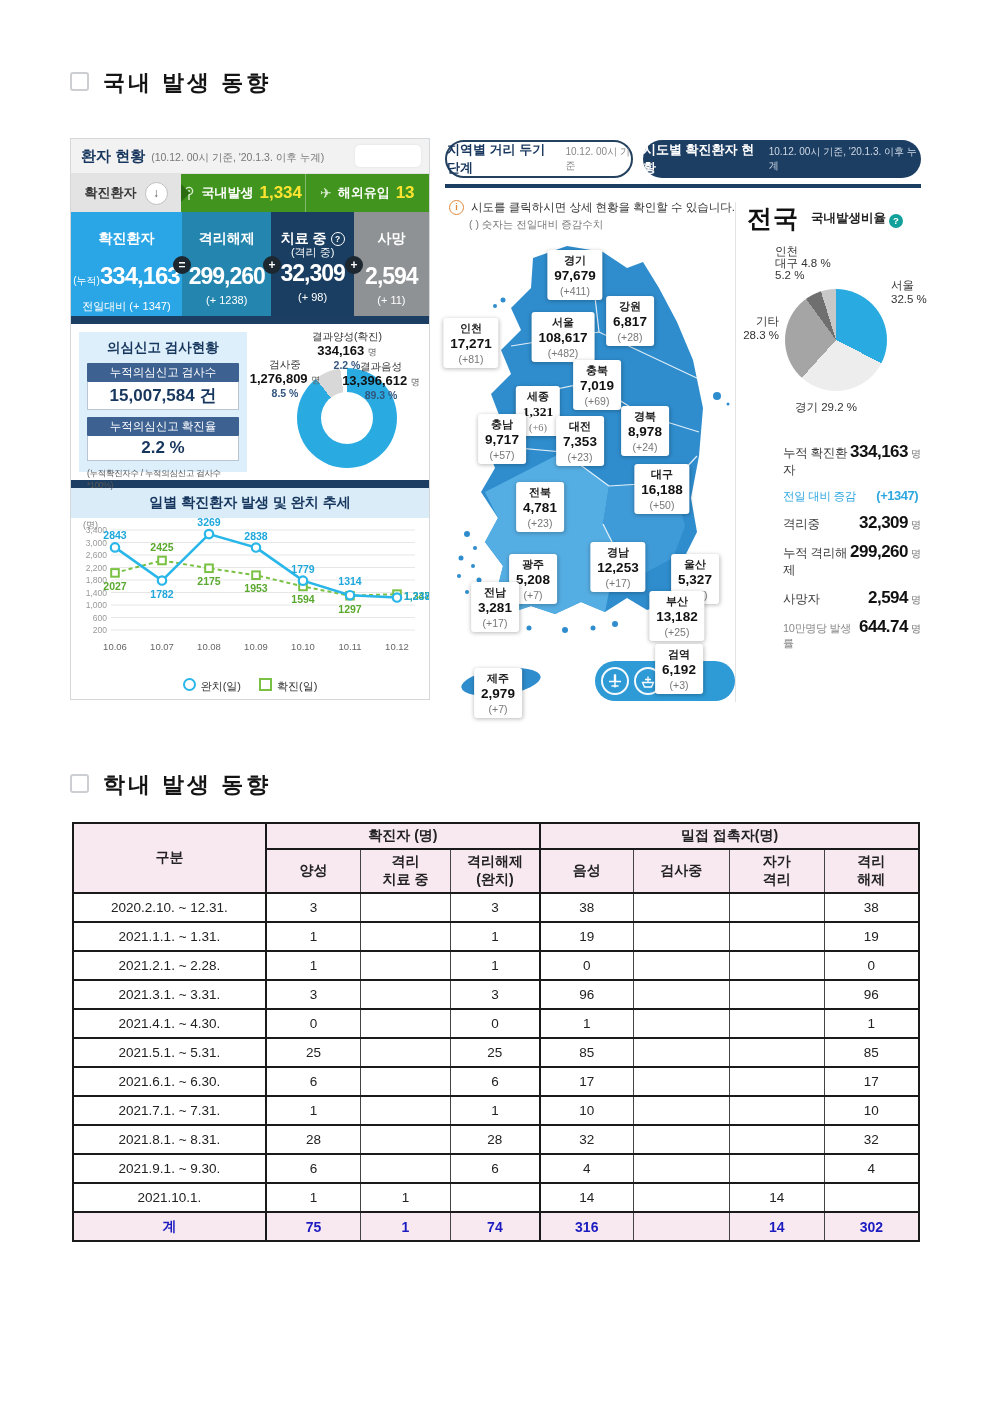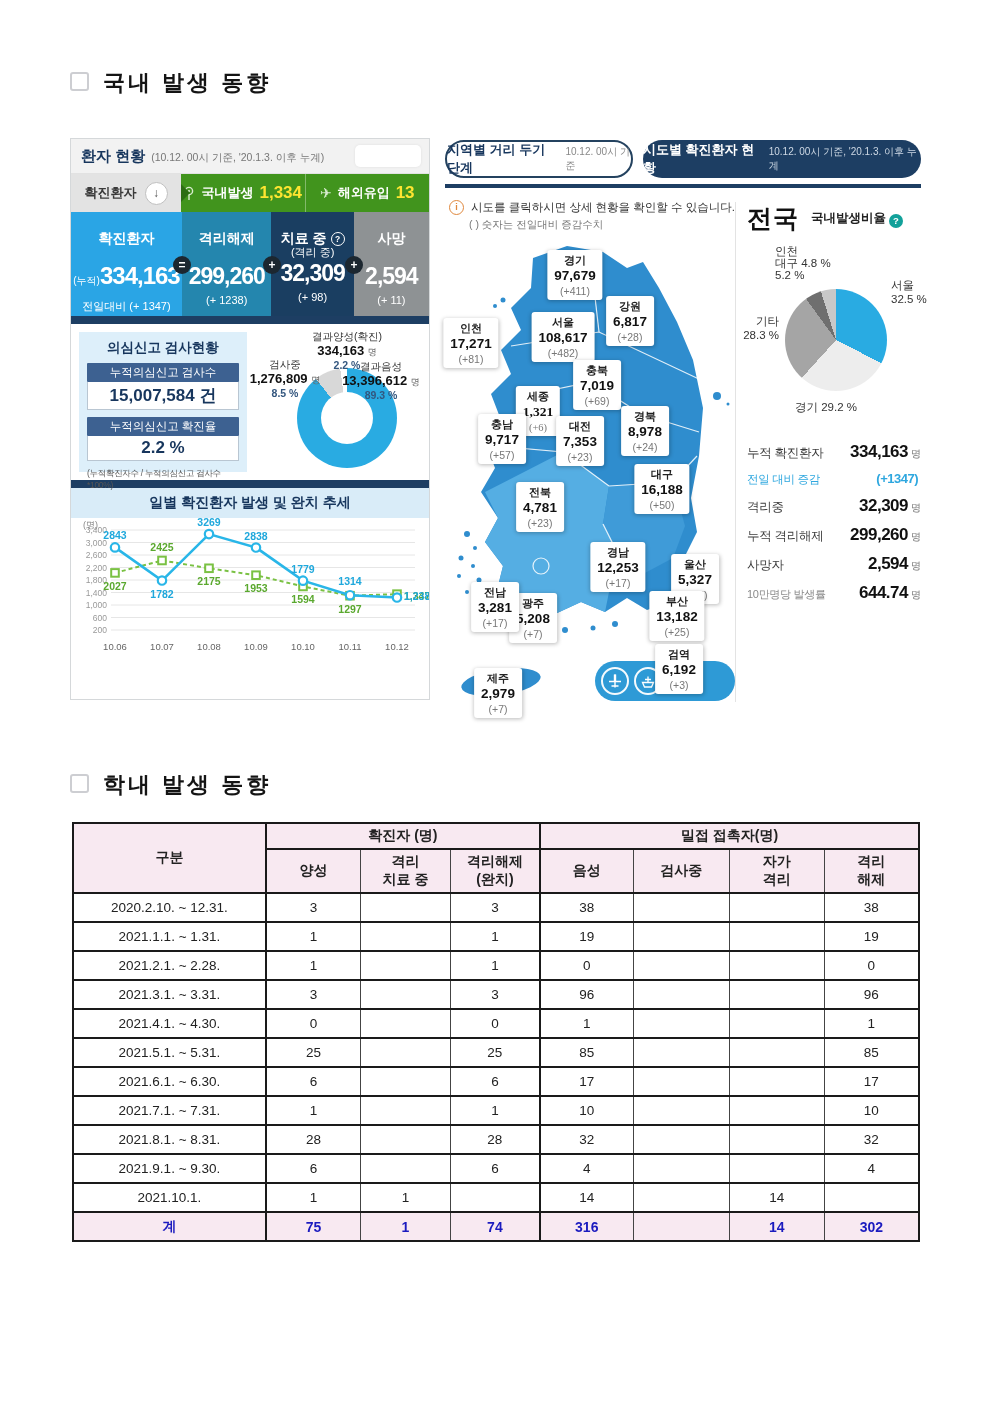--- a/index.html
+++ b/index.html
@@ -97,21 +97,21 @@
   .nat-head{display:flex;align-items:center;gap:12px;}
   .nat-title{font-size:25px;font-weight:900;color:#111;letter-spacing:1px;}
   .nat-sub{font-size:12.5px;font-weight:bold;color:#222;}
   .nq{display:inline-block;width:14px;height:14px;border-radius:50%;background:#12a19a;color:#fff;font-size:9.5px;line-height:14px;text-align:center;font-weight:bold;margin-left:3px;vertical-align:-2px;}
   .pie-wrap{position:relative;height:186px;margin-top:14px;}
   .pie{position:absolute;left:38px;top:40px;width:102px;height:102px;border-radius:50%;}
   .plabel{position:absolute;font-size:11.5px;color:#333;line-height:1.2;white-space:nowrap;}
   .pl-tight{line-height:1.05;}
   .nat-stats{margin-top:2px;}
   .nrow{display:flex;align-items:baseline;padding:4.5px 0;}
-  .nrow .lab{font-size:12.5px;color:#3c3c3c;letter-spacing:-0.3px;}
+  .nrow .lab{font-size:12.5px;color:#3c3c3c;letter-spacing:-0.3px;margin-left:36px;}
   .nrow .val{margin-left:auto;font-size:17px;font-weight:bold;color:#111;letter-spacing:-0.5px;}
   .nrow .unit{font-size:10px;color:#777;margin-left:3px;}
   .nrow.hl .lab{color:#2ea7df;font-size:11.5px;}
   .nrow.hl .val{color:#2ea7df;font-size:13px;}
   .nrow.small .lab{font-size:11px;color:#8a8a8a;}
   
   .stable{position:absolute;left:72px;top:822px;width:848px;border-collapse:collapse;table-layout:fixed;
     font-size:13.5px;color:#222;}
   .stable th,.stable td{border:1px solid #444;border-top:2px solid #1a1a1a;border-bottom:2px solid #1a1a1a;
     text-align:center;padding:3px 2px;white-space:pre-line;}
@@ -278,20 +278,24 @@
       <text x="138" y="8.09375" text-anchor="middle" font-size="10.5" font-weight="bold" fill="#1fa8dc">3269</text>
       <circle cx="185" cy="29.5625" r="4.2" fill="#fff" stroke="#29b6e8" stroke-width="2.2"></circle>
       <text x="185" y="21.5625" text-anchor="middle" font-size="10.5" font-weight="bold" fill="#1fa8dc">2838</text>
       <circle cx="232" cy="62.65625" r="4.2" fill="#fff" stroke="#29b6e8" stroke-width="2.2"></circle>
       <text x="232" y="54.65625" text-anchor="middle" font-size="10.5" font-weight="bold" fill="#1fa8dc">1779</text>
       <circle cx="279" cy="77.1875" r="4.2" fill="#fff" stroke="#29b6e8" stroke-width="2.2"></circle>
       <text x="279" y="67.1875" text-anchor="middle" font-size="10.5" font-weight="bold" fill="#1fa8dc">1314</text>
       <circle cx="326" cy="79.5625" r="4.2" fill="#fff" stroke="#29b6e8" stroke-width="2.2"></circle>
       <text x="333" y="81.5625" text-anchor="start" font-size="10.5" font-weight="bold" fill="#1fa8dc">1,238</text>
     </svg>
+  <div class="legend">
+    <span><span class="lg-c"></span><span>완치(일)</span></span>
+    <span><span class="lg-s"></span><span>확진(일)</span></span>
+  </div>
 </div>
 
 <div class="mcard">
   <div class="tabs">
     <div class="tab1">
       <span class="t">지역별 거리 두기 단계</span>
       <span class="n">10.12. 00시 기준</span>
     </div>
     <div class="tab2">
       <span class="t">시도별 확진환자 현황</span>
@@ -415,21 +419,21 @@
           <div class="rcard" style="left: 173px; top: 306px;">
             <div class="rc-name">경남</div>
             <div class="rc-val">12,253</div>
             <div class="rc-delta">(+17)</div>
           </div>
           <div class="rcard" style="left: 250px; top: 318px;">
             <div class="rc-name">울산</div>
             <div class="rc-val">5,327</div>
             <div class="rc-delta">(+17)</div>
           </div>
-          <div class="rcard" style="left: 88px; top: 318px; margin-top: 39px;">
+          <div class="rcard" style="left: 88px; top: 318px;">
             <div class="rc-name">광주</div>
             <div class="rc-val">5,208</div>
             <div class="rc-delta">(+7)</div>
           </div>
           <div class="rcard" style="left: 50px; top: 346px;">
             <div class="rc-name">전남</div>
             <div class="rc-val">3,281</div>
             <div class="rc-delta">(+17)</div>
           </div>
           <div class="rcard" style="left: 232px; top: 355px;">

